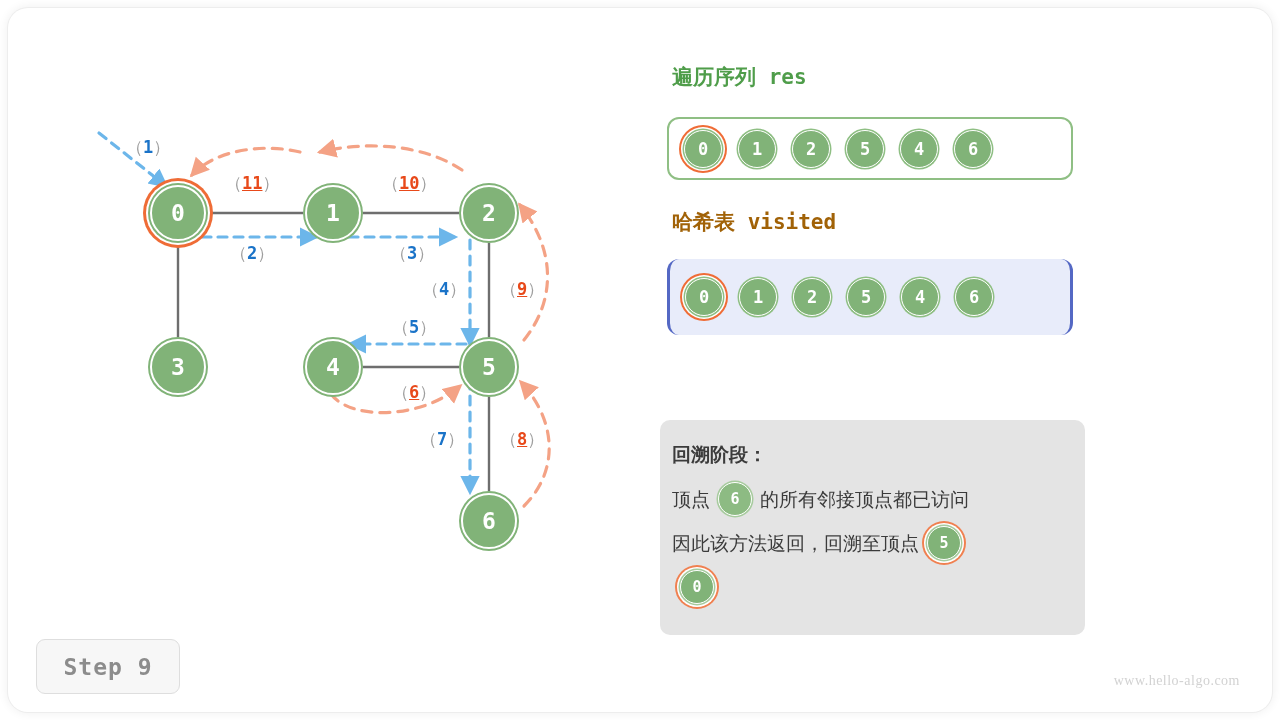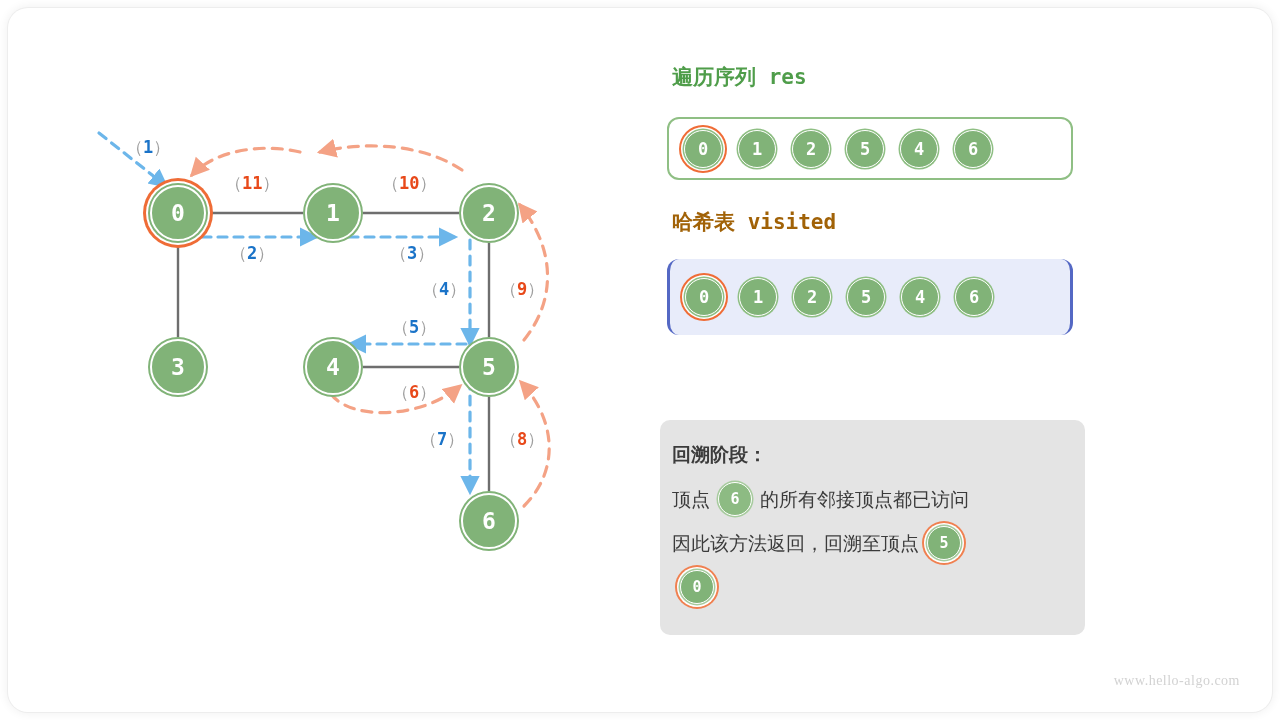--- a/index.html
+++ b/index.html
@@ -62,21 +62,21 @@
 
   .edge-label {
     position: absolute;
     font-family: "DejaVu Sans Mono", "Liberation Mono", monospace;
     font-size: 17px;
     color: #9e9e9e;
     white-space: nowrap;
   }
   .edge-label .num { font-weight: 700; }
   .edge-label.fwd .num { color: #1a73c8; }
-  .edge-label.bwd .num { color: #e8491a; }
+  .edge-label.bwd .num { color: #e8491a; text-decoration: underline; }
 
   
   #right-panel { position: absolute; left: 640px; top: 0; width: 640px; height: 603px; }
 
   .panel-title {
     position: absolute;
     font-family: "DejaVu Sans Mono", "Liberation Mono", monospace;
     font-size: 21px;
     font-weight: 700;
     white-space: nowrap;
@@ -349,14 +349,15 @@
 
       <div class="note-line">
         <span class="note-chip hl">
             <span>0</span>
           </span>
         <span class="txt"></span>
       </div>
     </div>
   </div>
 
+  <div id="step-badge">Step 9</div>
   <div id="watermark">www.hello-algo.com</div>
 </div>
 
 </body></html>

